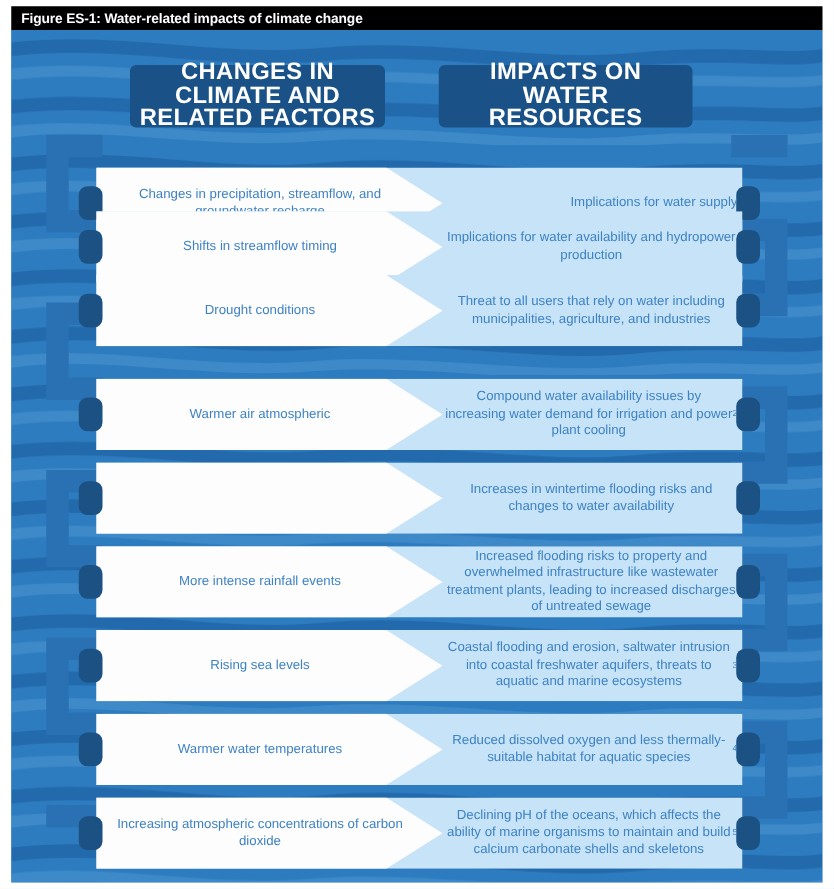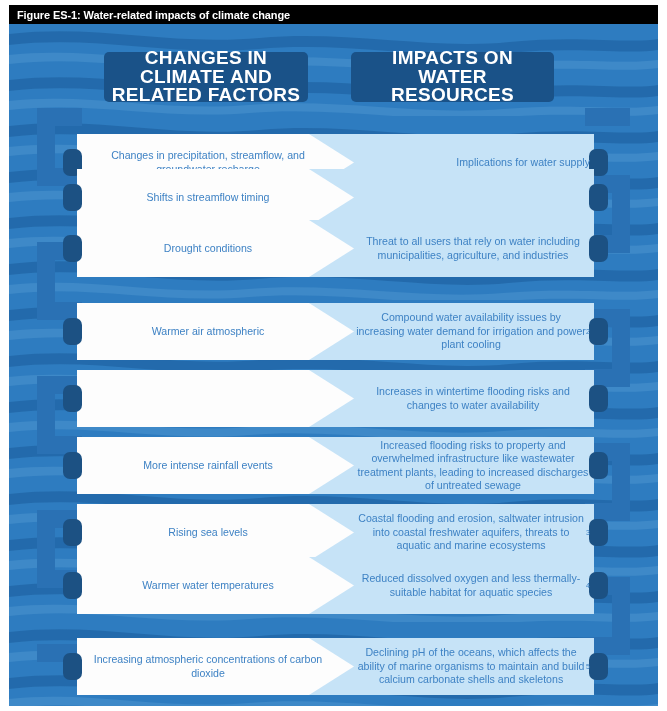--- a/index.html
+++ b/index.html
@@ -183,20 +183,23 @@
           </div>
         </div>
         <div class="row" style="top: 145px; height: 57px;">
           <svg class="row-bg" viewBox="0 0 517 57" preserveAspectRatio="none">
             <rect x="0" y="0" width="517" height="57" fill="#C6E3F7"></rect>
             <path d="M0,0 H232 L277,28.5 L232,57 H0 Z" fill="#FDFDFD"></path>
           </svg>
           <div class="tab tab-left" style="top: 15px; background: rgb(28, 81, 131);"></div>
           <div class="tab tab-right" style="top: 15px; background: rgb(28, 81, 131);"></div>
           <div class="cell cell-cause">Shifts in streamflow timing</div>
+          <div class="cell cell-impact">
+            <span>Implications for water availability and hydropower production</span>
+          </div>
         </div>
         <div class="row" style="top: 196px; height: 57px;">
           <svg class="row-bg" viewBox="0 0 517 57" preserveAspectRatio="none">
             <rect x="0" y="0" width="517" height="57" fill="#C6E3F7"></rect>
             <path d="M0,0 H232 L277,28.5 L232,57 H0 Z" fill="#FDFDFD"></path>
           </svg>
           <div class="tab tab-left" style="top: 15px; background: rgb(28, 81, 131);"></div>
           <div class="tab tab-right" style="top: 15px; background: rgb(28, 81, 131);"></div>
           <div class="cell cell-cause">Drought conditions</div>
           <div class="cell cell-impact">
@@ -245,21 +248,21 @@
             <path d="M0,0 H232 L277,28.5 L232,57 H0 Z" fill="#FDFDFD"></path>
           </svg>
           <div class="tab tab-left" style="top: 15px; background: rgb(28, 81, 131);"></div>
           <div class="tab tab-right" style="top: 15px; background: rgb(28, 81, 131);"></div>
           <div class="cell cell-cause">Rising sea levels</div>
           <div class="cell cell-impact">
             <span>Coastal flooding and erosion, saltwater intrusion into coastal freshwater aquifers, threats to aquatic and marine ecosystems</span>
             <sup>3</sup>
           </div>
         </div>
-        <div class="row" style="top: 533px; height: 57px;">
+        <div class="row" style="top: 547px; height: 57px;">
           <svg class="row-bg" viewBox="0 0 517 57" preserveAspectRatio="none">
             <rect x="0" y="0" width="517" height="57" fill="#C6E3F7"></rect>
             <path d="M0,0 H232 L277,28.5 L232,57 H0 Z" fill="#FDFDFD"></path>
           </svg>
           <div class="tab tab-left" style="top: 15px; background: rgb(28, 81, 131);"></div>
           <div class="tab tab-right" style="top: 15px; background: rgb(28, 81, 131);"></div>
           <div class="cell cell-cause">Warmer water temperatures</div>
           <div class="cell cell-impact">
             <span>Reduced dissolved oxygen and less thermally-suitable habitat for aquatic species</span>
             <sup>4</sup>

